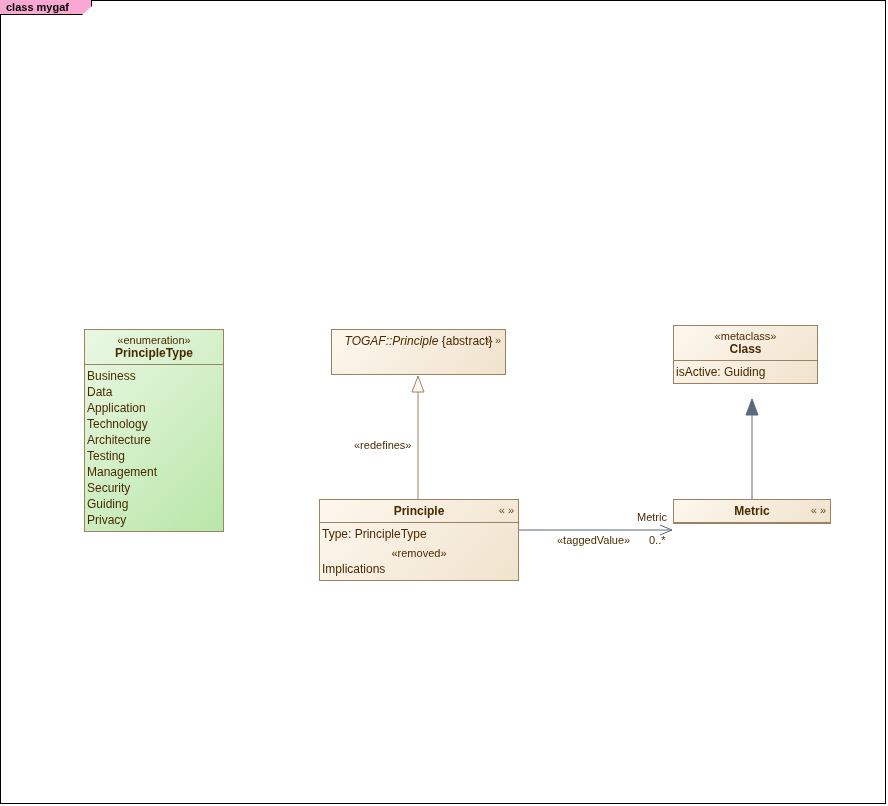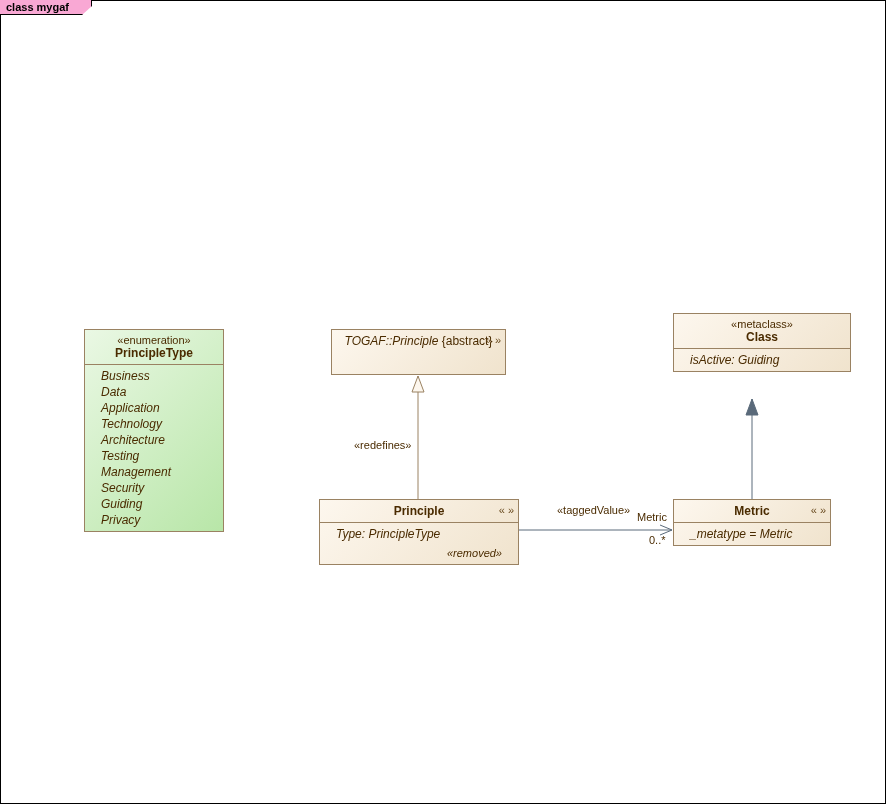--- a/index.html
+++ b/index.html
@@ -65,28 +65,27 @@
     position: absolute;
     right: 4px;
     top: 4px;
     font-size: 11px;
     color: #6a4b20;
   }
   .constraint {
     font-size: 12px;
   }
   .box-body {
-    padding: 3px 16px;
-    font-style: italic;
+    padding: 3px 2px;
   }
   .box-body div {
     line-height: 16px;
   }
   .stereo-inline {
-    text-align: right;
+    text-align: center;
     font-size: 11px;
   }
   .label {
     position: absolute;
     font-size: 11px;
     color: #4a2b00;
     background: transparent;
   }
 </style>
 </head>
@@ -135,49 +134,47 @@
   </div>
 
   <div class="box beige-box" style="left:330px; top:328px; width:175px; height:46px;">
     <div class="box-header" style="border-bottom:none;">
       <span class="header-icon">« »</span>
       <span class="abstract-title">TOGAF::Principle</span>
       <span class="constraint">{abstract}</span>
     </div>
   </div>
 
-  <div class="box beige-box" style="left:672px; top:312px; width:178px;">
+  <div class="box beige-box" style="left:672px; top:324px; width:145px;">
     <div class="box-header">
       <span class="stereo">«metaclass»</span>
       <span class="title">Class</span>
     </div>
     <div class="box-body">
       <div>isActive: Guiding</div>
     </div>
   </div>
 
   <div class="box beige-box" style="left:318px; top:498px; width:200px;">
     <div class="box-header">
       <span class="header-icon">« »</span>
       <span class="title">Principle</span>
     </div>
     <div class="box-body">
       <div>Type: PrincipleType</div>
       <div class="stereo-inline" style="margin-top:3px;">«removed»</div>
+      <div>Implications</div>
     </div>
   </div>
 
   <div class="box beige-box" style="left:672px; top:498px; width:158px;">
     <div class="box-header">
       <span class="header-icon">« »</span>
       <span class="title">Metric</span>
     </div>
-    <div class="box-body">
-      <div>_metatype = Metric</div>
-    </div>
   </div>
 
   <div class="label" style="left:353px; top:438px;">«redefines»</div>
-  <div class="label" style="left:556px; top:503px;">«taggedValue»</div>
+  <div class="label" style="left:556px; top:533px;">«taggedValue»</div>
   <div class="label" style="left:636px; top:510px;">Metric</div>
   <div class="label" style="left:648px; top:533px;">0..*</div>
 
 </div>
 
 </body></html>

